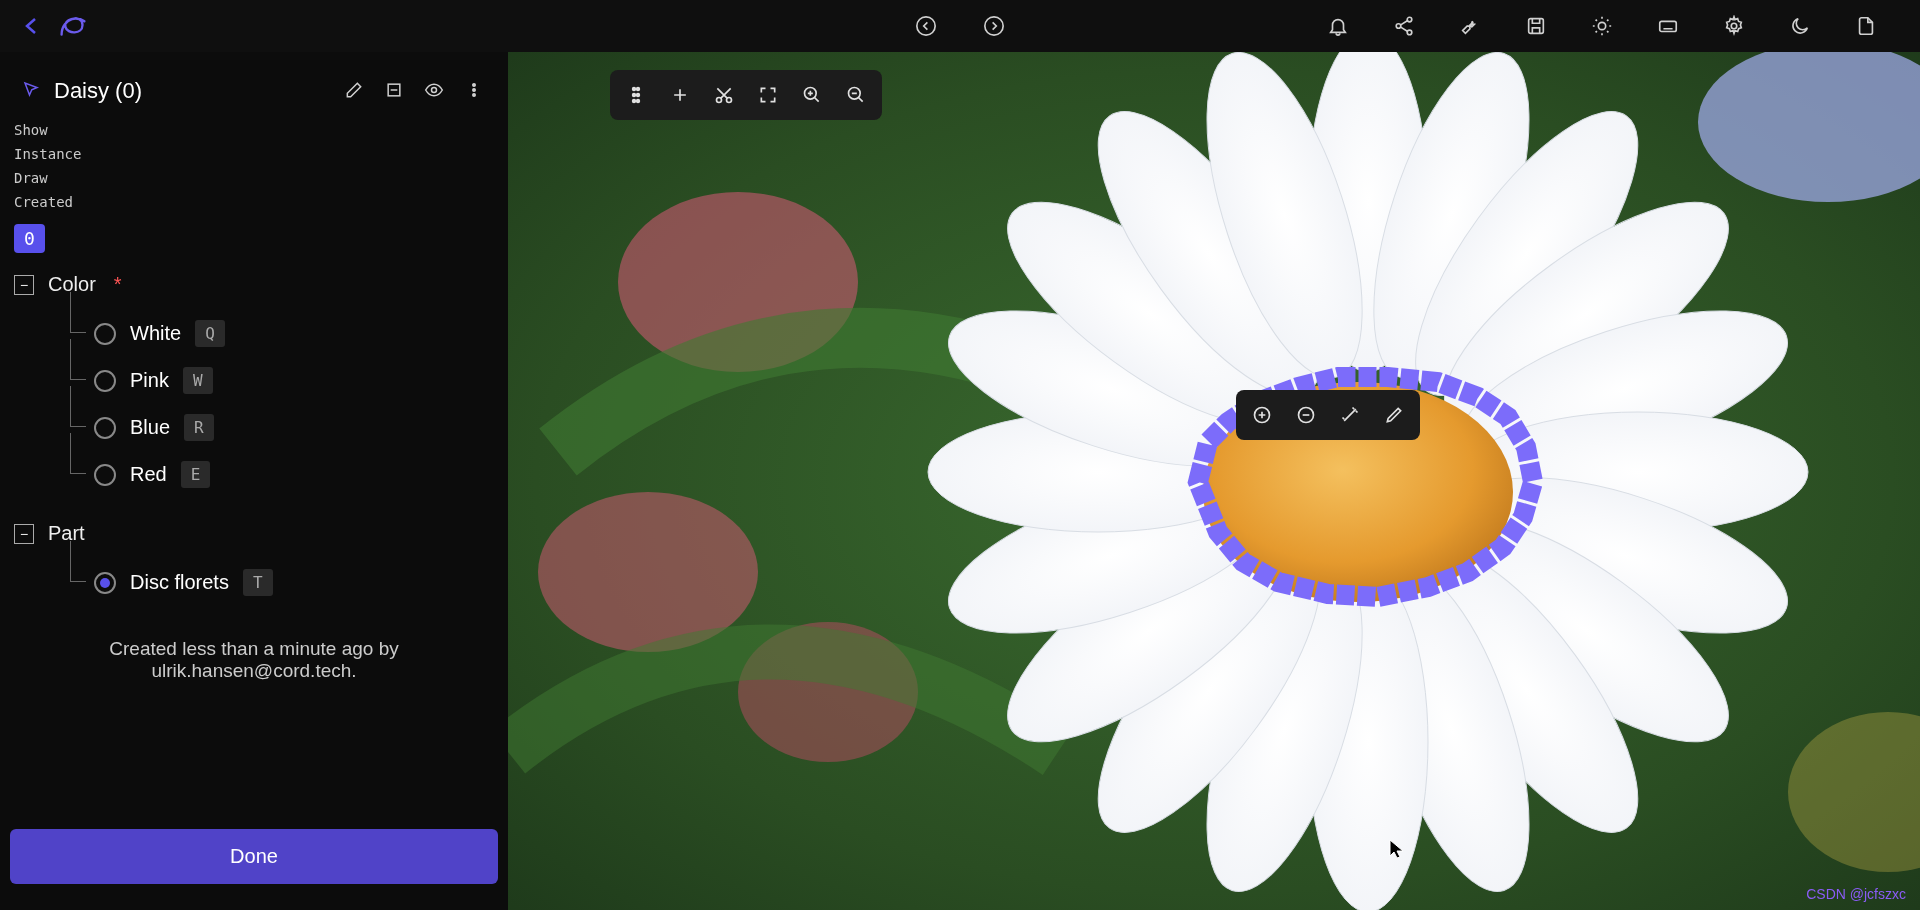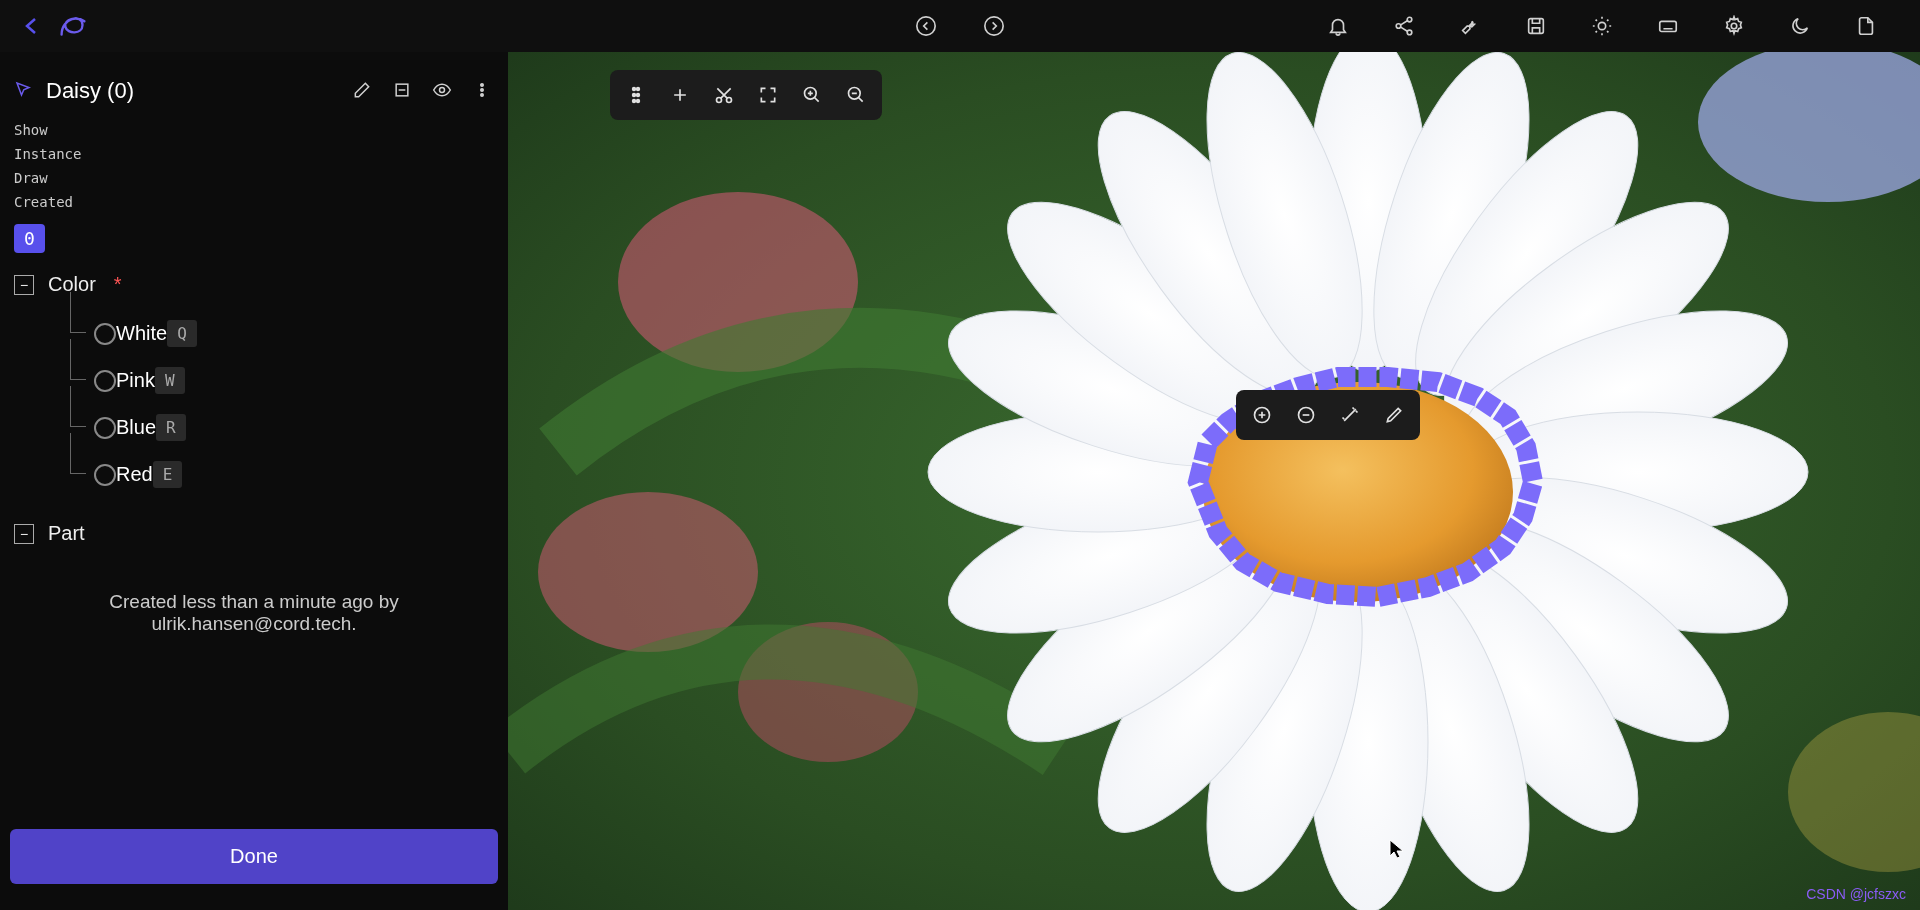--- a/index.html
+++ b/index.html
@@ -61,21 +61,21 @@
   width: 508px;
   height: 858px;
   background: #0c0c0c;
   padding-top: 18px;
   display: flex;
   flex-direction: column;
 }
 .label-header {
   display: flex;
   align-items: center;
-  padding: 8px 14px;
+  padding: 8px 22px;
   gap: 14px;
 }
 .cursor-icon { color: #6b5bec; }
 .label-title { font-size: 22px; color: #fff; flex: 1; }
 .label-actions { display: flex; gap: 18px; }
 .label-actions .sm-icon { width: 22px; height: 22px; color: #d0d0d0; cursor: pointer; }
 .label-actions svg { width: 20px; height: 20px; stroke: currentColor; fill: none; stroke-width: 1.8; }
 
 .tab-row {
   display: flex;
@@ -113,20 +113,21 @@
   display: flex; align-items: center; justify-content: center;
   font-size: 14px;
   line-height: 1;
   cursor: pointer;
 }
 .required { color: #ff5555; margin-left: 4px; }
 
 .option-row {
   display: flex;
   align-items: center;
+  gap: 14px;
   padding: 10px 0 10px 46px;
   position: relative;
 }
 .option-row::before {
   content: "";
   position: absolute;
   left: 56px;
   top: -18px;
   width: 1px;
   height: 40px;
@@ -381,20 +382,27 @@
       <span class="radio"></span>
       <span class="option-label">Red</span>
       <span class="hotkey-badge">E</span>
     </div>
   </div>
 
   <div class="attr-group">
     <div class="attr-header">
       <span class="collapse-box">−</span>
       <span>Part</span>
+    </div>
+    <div class="option-row">
+      <span class="radio">
+          <span class="radio-inner"></span>
+        </span>
+      <span class="option-label">Disc florets</span>
+      <span class="hotkey-badge">T</span>
     </div>
   </div>
 
   <div class="created-note">Created less than a minute ago by ulrik.hansen@cord.tech.</div>
 
   <div class="side-bottom">
     <button class="done-btn">Done</button>
   </div>
 </div>
 

